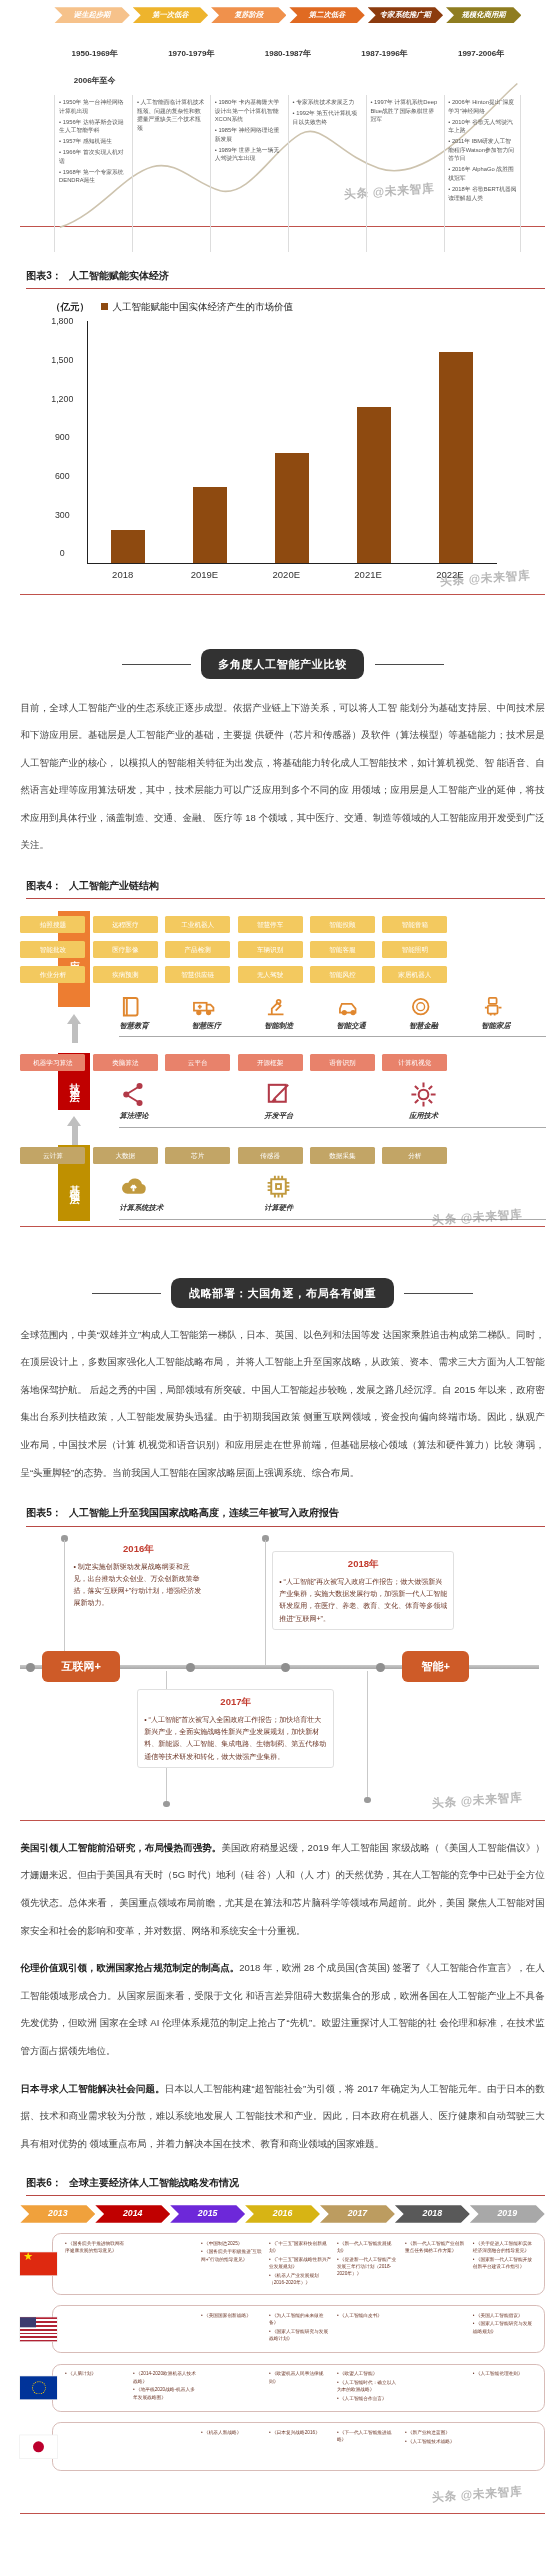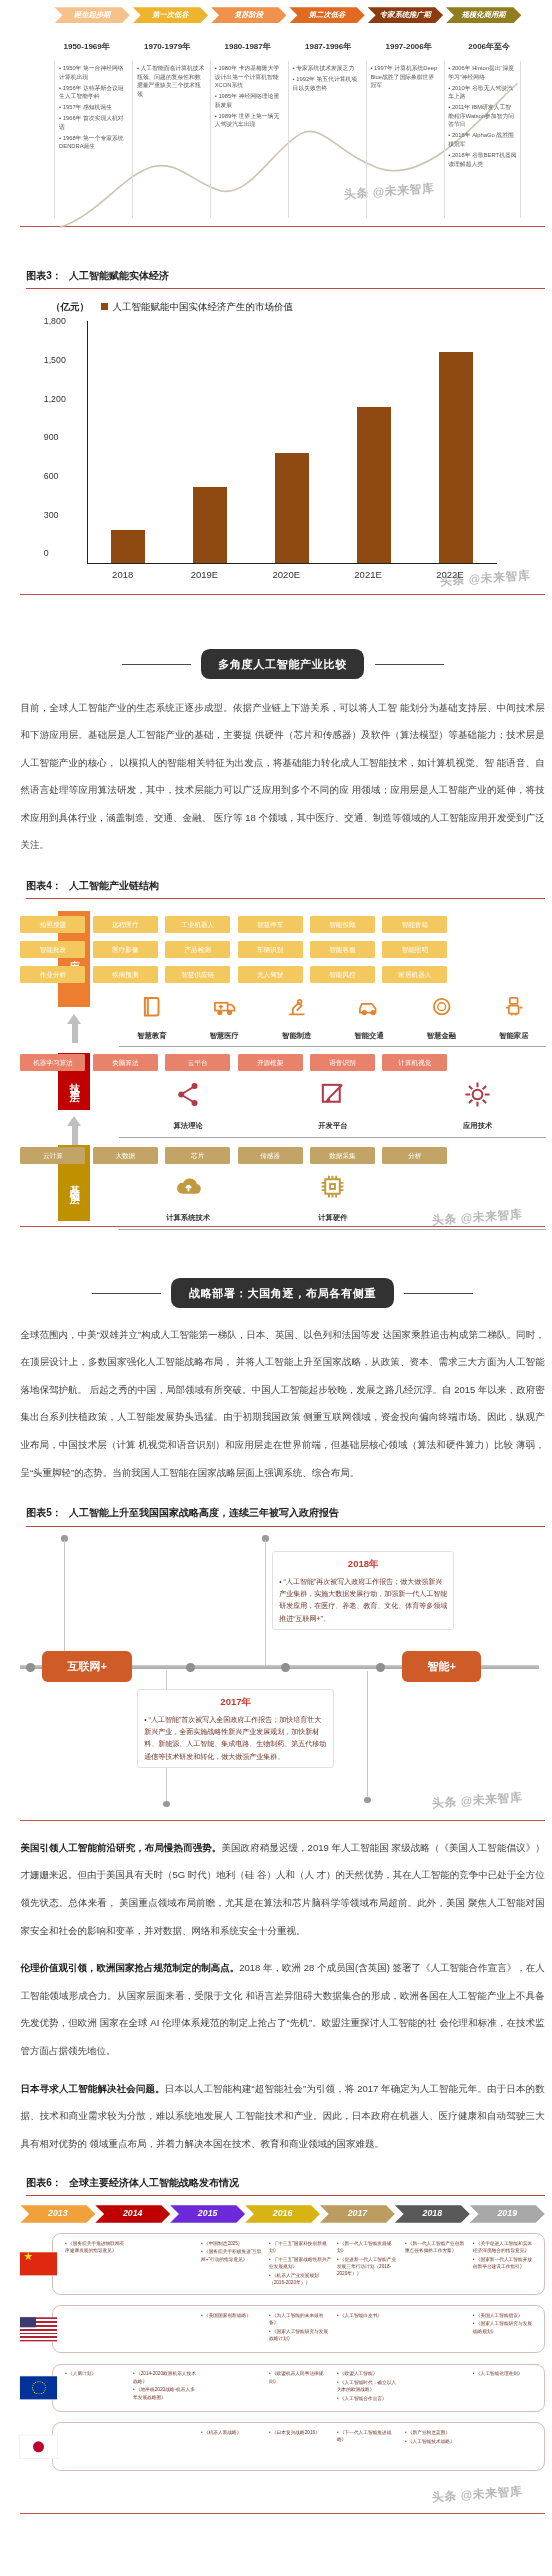--- a/index.html
+++ b/index.html
@@ -8,39 +8,39 @@
   .redline{border:none;border-top:1.5px solid #c0524c;margin:0;}
   .watermark{position:absolute;color:rgba(125,125,125,.55);font-weight:bold;font-size:11.7px;transform:rotate(-4deg);letter-spacing:0.7px;white-space:nowrap;pointer-events:none;}
   
   .hist{position:relative;height:219px;padding-top:7.3px;}
   .hist-inner{margin-left:34px;width:467px;position:relative;}
   .chev-row{display:grid;grid-template-columns:repeat(6,1fr);gap:2.9px;}
   .chev{height:16px;line-height:16px;text-align:center;color:#fff;font-size:7.3px;font-weight:bold;font-style:italic;
         clip-path:polygon(0 0,calc(100% - 8px) 0,100% 50%,calc(100% - 8px) 100%,0 100%,8px 50%);}
   .hc1{background:#f6c28b;} .hc2{background:#eeb42d;} .hc3{background:#f0914c;}
   .hc4{background:#e06a22;} .hc5{background:#8c3b0e;} .hc6{background:#8f7d20;font-family:Liberation Serif, serif;}
-  .year-row{display:grid;grid-template-columns:repeat(6,1fr);gap:16px;margin-top:18px;}
+  .year-row{display:grid;grid-template-columns:repeat(5,1fr);gap:16px;margin-top:25px;}
   .year-cell{text-align:center;font-weight:bold;font-size:8px;color:#333;}
   .ev-row{display:grid;grid-template-columns:repeat(6,1fr);margin-top:8.8px;height:157px;position:relative;z-index:1;}
   .ev-col{border-left:0.7px solid #ddd;padding:2.9px 3.7px;overflow:hidden;}
   .ev-col:last-child{border-right:0.7px solid #ddd;}
   .hev{font-size:5.8px;color:#555;line-height:1.5;margin-bottom:2.2px;}
   .hev::before{content:"• ";color:#555;}
   .wave{position:absolute;left:0;top:67px;width:467px;height:157px;z-index:0;pointer-events:none;}
   
   .fig-head{margin-left:5.8px;padding-bottom:5.1px;border-bottom:1.5px solid #b94a45;font-size:10px;color:#222;}
   .fig-head b{font-weight:bold;}
   .fig-title{font-weight:bold;margin-left:7.3px;}
   
   .chart{position:relative;margin-left:23.4px;}
   .legend{display:flex;align-items:center;gap:11.7px;margin:11.7px 0 7.3px 7.3px;font-size:9.5px;color:#222;}
   .legend .unit{font-weight:bold;}
   .lg-sq{width:7.3px;height:7.3px;display:inline-block;margin-right:4.4px;}
   .plot-row{display:flex;}
-  .ylabels{width:37px;display:flex;flex-direction:column;justify-content:space-between;align-items:flex-start;height:242px;padding-right:5.8px;font-size:8.8px;color:#333;transform:translateY(-5.1px);}
+  .ylabels{width:37px;display:flex;flex-direction:column;justify-content:space-between;align-items:center;height:242px;padding-right:5.8px;font-size:8.8px;color:#333;transform:translateY(-5.1px);}
   .plot{position:relative;width:409px;height:242px;border-left:1.5px solid #222;border-bottom:1.5px solid #222;display:flex;align-items:flex-end;}
   .bar-slot{flex:1;display:flex;justify-content:center;align-items:flex-end;height:100%;}
   .bar{width:34px;}
   .xlabels{display:flex;margin-left:38px;width:409px;}
   .xlab{flex:1;text-align:center;font-size:9.5px;color:#333;padding-top:4.4px;}
   
   .pill-row{display:flex;align-items:center;justify-content:center;gap:10.2px;}
   .pill-line{width:69px;height:0.7px;background:#4a4a4a;}
   .pill{background:#323232;color:#fff;font-size:11px;font-weight:bold;padding:7.3px 17.5px;border-radius:8.8px;letter-spacing:0.7px;}
   
@@ -58,32 +58,32 @@
   .ua1{top:108px;} .ua2{top:210px;}
   .dg-right{position:absolute;left:99px;width:427px;}
   .boxrow{display:grid;grid-template-columns:repeat(6,1fr);gap:7.3px;}
   .bx{height:17px;line-height:17px;text-align:center;color:#fff;font-size:6.6px;border-radius:1.5px;overflow:hidden;white-space:nowrap;}
   .ybx .bx{background:#f3c95f;}
   .sbx .bx{background:#e8826b;}
   .gbx .bx{background:#c2a566;}
   .r-app1{top:10.2px;} .r-app2{top:35px;} .r-app3{top:60px;}
   .iconrow{display:grid;gap:7.3px;border-bottom:0.7px solid #aaa;padding-bottom:5.8px;}
   .icons6{grid-template-columns:repeat(6,1fr);} .icons3{grid-template-columns:repeat(3,1fr);}
-  .icn{display:flex;flex-direction:column;align-items:center;gap:12px;}
+  .icn{display:flex;flex-direction:column;gap:2px;font-style:italic;}
   .icn svg{width:23.4px;height:23.4px;}
   .icons3 .icn svg{width:29px;height:29px;}
   .icn .lbl{font-size:7.3px;font-weight:bold;color:#333;}
   .r-appicons{top:89px;} .r-tech{top:148px;} .r-techicons{top:174px;} .r-base{top:241px;} .r-baseicons{top:266px;}
   .abs{position:absolute;left:0;right:0;}
   .c-orange{color:#e0872f;} .c-red{color:#b23a48;} .c-gold{color:#c19a3f;}
   
   .tl5{position:relative;height:286px;margin-top:7.3px;}
   .tl5-axis{position:absolute;left:0;right:5.8px;top:131px;height:4.4px;background:linear-gradient(#c9c9c9,#a8a8a8);}
   .tl5-dot{position:absolute;width:8.8px;height:8.8px;border-radius:50%;background:#8f8f8f;top:129px;}
-  .tl5-pill{position:absolute;top:117px;background:#ce5b28;color:#fff;font-weight:bold;font-size:11px;padding:8px 25px;border-radius:5.8px;z-index:2;}
+  .tl5-pill{position:absolute;top:117px;background:#ce5b28;color:#fff;font-weight:bold;font-size:11px;padding:8px 19px;border-radius:5.8px;z-index:2;}
   .tl5-box{position:absolute;font-size:7px;color:#6b3526;line-height:1.75;}
   .tl5-box.bordered{border:0.7px solid #e0e0e0;border-radius:2.9px;padding:4.4px 5.8px;background:#fff;}
   .tl5-year{color:#c23b2e;font-weight:bold;font-size:9.5px;text-align:center;margin-bottom:2.9px;}
   .tl5-evt::before{content:"• ";}
   .vline{position:absolute;width:0.7px;background:#c9c9c9;}
   .sm-dot{position:absolute;width:6.6px;height:6.6px;border-radius:50%;background:#9a9a9a;}
   
   .yr-row{display:grid;grid-template-columns:repeat(7,1fr);gap:0;margin-top:8.8px;}
   .yr{height:17.5px;line-height:17.5px;text-align:center;color:#fff;font-weight:bold;font-style:italic;font-size:8.8px;
       clip-path:polygon(0 0,calc(100% - 8.8px) 0,100% 50%,calc(100% - 8.8px) 100%,0 100%,8.8px 50%);}
@@ -391,20 +391,24 @@
   <div style="margin-top:20.4px;">
     <div class="fig-head">
       <b>图表5：</b><span class="fig-title">人工智能上升至我国国家战略高度，连续三年被写入政府报告</span>
     </div>
     <div class="tl5">
       <div class="sm-dot" style="left:41px;top:1.5px;"></div>
       <div class="vline" style="left:44px;top:5.8px;height:126px;"></div>
       <div class="sm-dot" style="left:242px;top:1.5px;"></div>
       <div class="vline" style="left:245px;top:5.8px;height:126px;"></div>
 
+      <div class="tl5-box" style="left:53px;top:7.3px;width:130px;">
+        <div class="tl5-year">2016年</div>
+        <div class="tl5-evt">制定实施创新驱动发展战略纲要和意见，出台推动大众创业、万众创新政策举措，落实“互联网+”行动计划，增强经济发展新动力。</div>
+      </div>
       <div class="tl5-box bordered" style="left:252px;top:17px;width:168px;">
         <div class="tl5-year">2018年</div>
         <div class="tl5-evt">“人工智能”再次被写入政府工作报告；做大做强新兴产业集群，实施大数据发展行动，加强新一代人工智能研发应用，在医疗、养老、教育、文化、体育等多领域推进“互联网+”。</div>
       </div>
 
       <div class="tl5-axis"></div>
       <div class="tl5-dot" style="left:5.8px;"></div>
       <div class="tl5-dot" style="left:166px;"></div>
       <div class="tl5-dot" style="left:261px;"></div>
       <div class="tl5-dot" style="left:356px;"></div>

